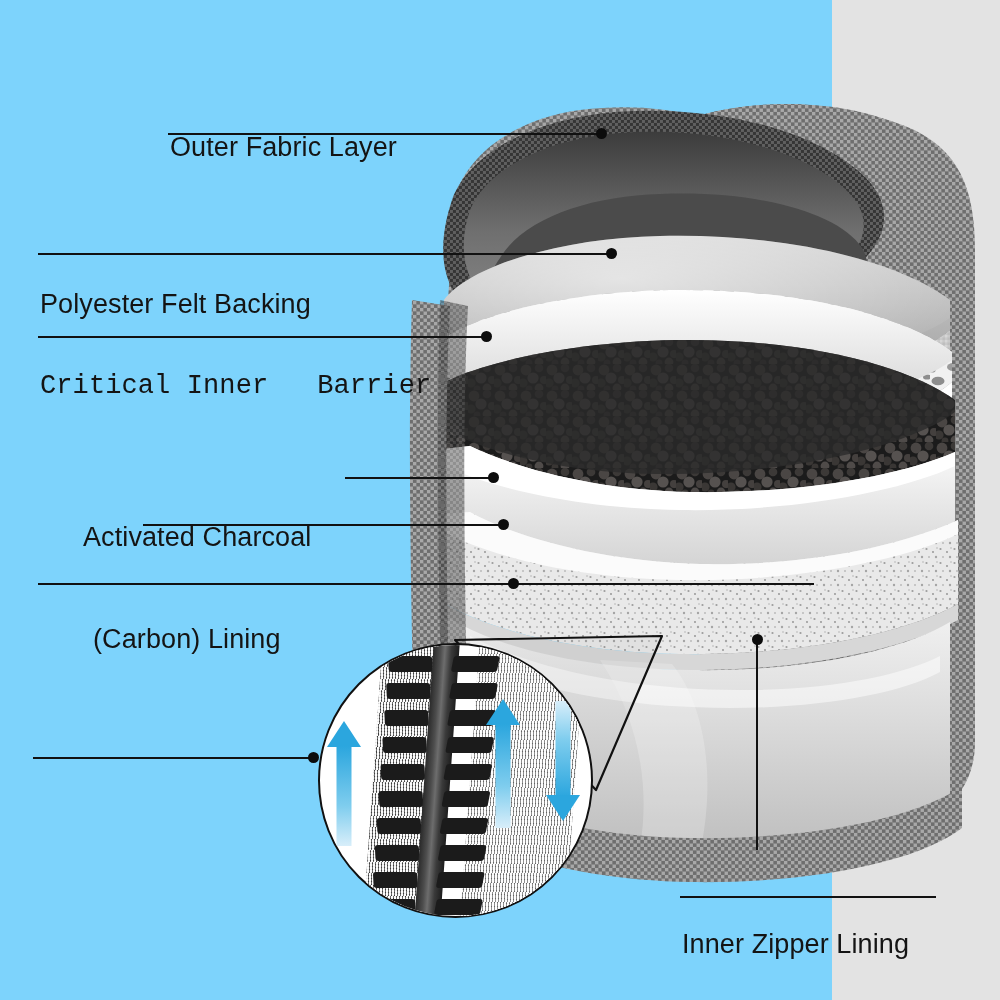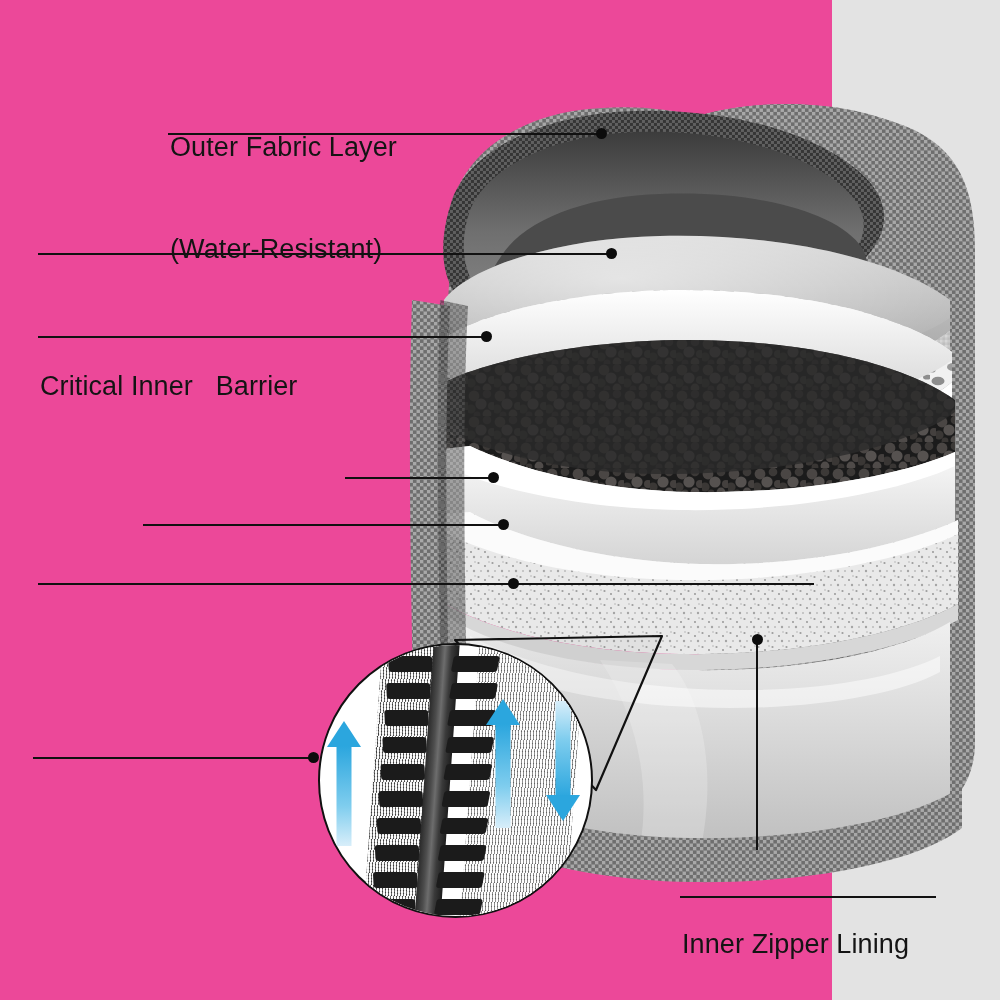--- a/index.html
+++ b/index.html
@@ -1,21 +1,21 @@
 <!DOCTYPE html>
 <html><head>
 <meta charset="utf-8">
 <style>
   html,body{margin:0;padding:0;}
   body{
     width:1000px;height:1000px;overflow:hidden;
     background:#e3e3e3;
     font-family:"Liberation Sans","DejaVu Sans",sans-serif;
   }
-  #stage{position:relative;width:832px;height:1000px;background:#ec4899;}
+  #stage{position:relative;width:832px;height:1000px;background:#7dd3fc;}
 
   
   .label{
     position:absolute;
     color:#141414;
     font-size:27px;
     line-height:33px;
     letter-spacing:.1px;
     white-space:pre;
     font-weight:400;
@@ -284,35 +284,39 @@
       </div>
       <div class="arrow down" style="left:245px;top:58px;height:120px;">
         <div class="shaft" style="height:96px;top:0;"></div>
           <div class="head" style="top:94px;"></div>
       </div>
     </div>
   </div>
 
   <div class="label lbl-2line" style="left:170px;top:62px;">
     <div>Outer Fabric Layer</div>
-    <div>(Water-Resistant)</div>
   </div>
   <div class="leader" style="left:168px;top:133px;width:434px;"></div>
   <div class="dot" style="left:596px;top:128px;"></div>
 
+  <div class="label" style="left:40px;top:222px;">
+    <div>Polyester Felt Backing</div>
+  </div>
   <div class="leader" style="left:38px;top:253px;width:576px;"></div>
   <div class="dot" style="left:606px;top:248px;"></div>
 
-  <div class="label" style="left:40px;top:304px;">
+  <div class="label" style="left:40px;top:304px;font-family:Liberation Mono, monospace;">
     <div>Critical Inner   Barrier</div>
   </div>
   <div class="leader" style="left:38px;top:336px;width:450px;"></div>
   <div class="dot" style="left:481px;top:331px;"></div>
 
   <div class="label lbl-2line" style="left:83px;top:452px;">
+    <div>Activated Charcoal</div>
+    <div style="margin-left:10px;">(Carbon) Lining</div>
   </div>
   <div class="leader" style="left:345px;top:477px;width:150px;"></div>
   <div class="dot" style="left:488px;top:472px;"></div>
 
   <div class="leader" style="left:143px;top:524px;width:360px;"></div>
   <div class="dot" style="left:498px;top:519px;"></div>
 
   <div class="leader" style="left:38px;top:583px;width:776px;"></div>
   <div class="dot" style="left:508px;top:578px;"></div>
 

